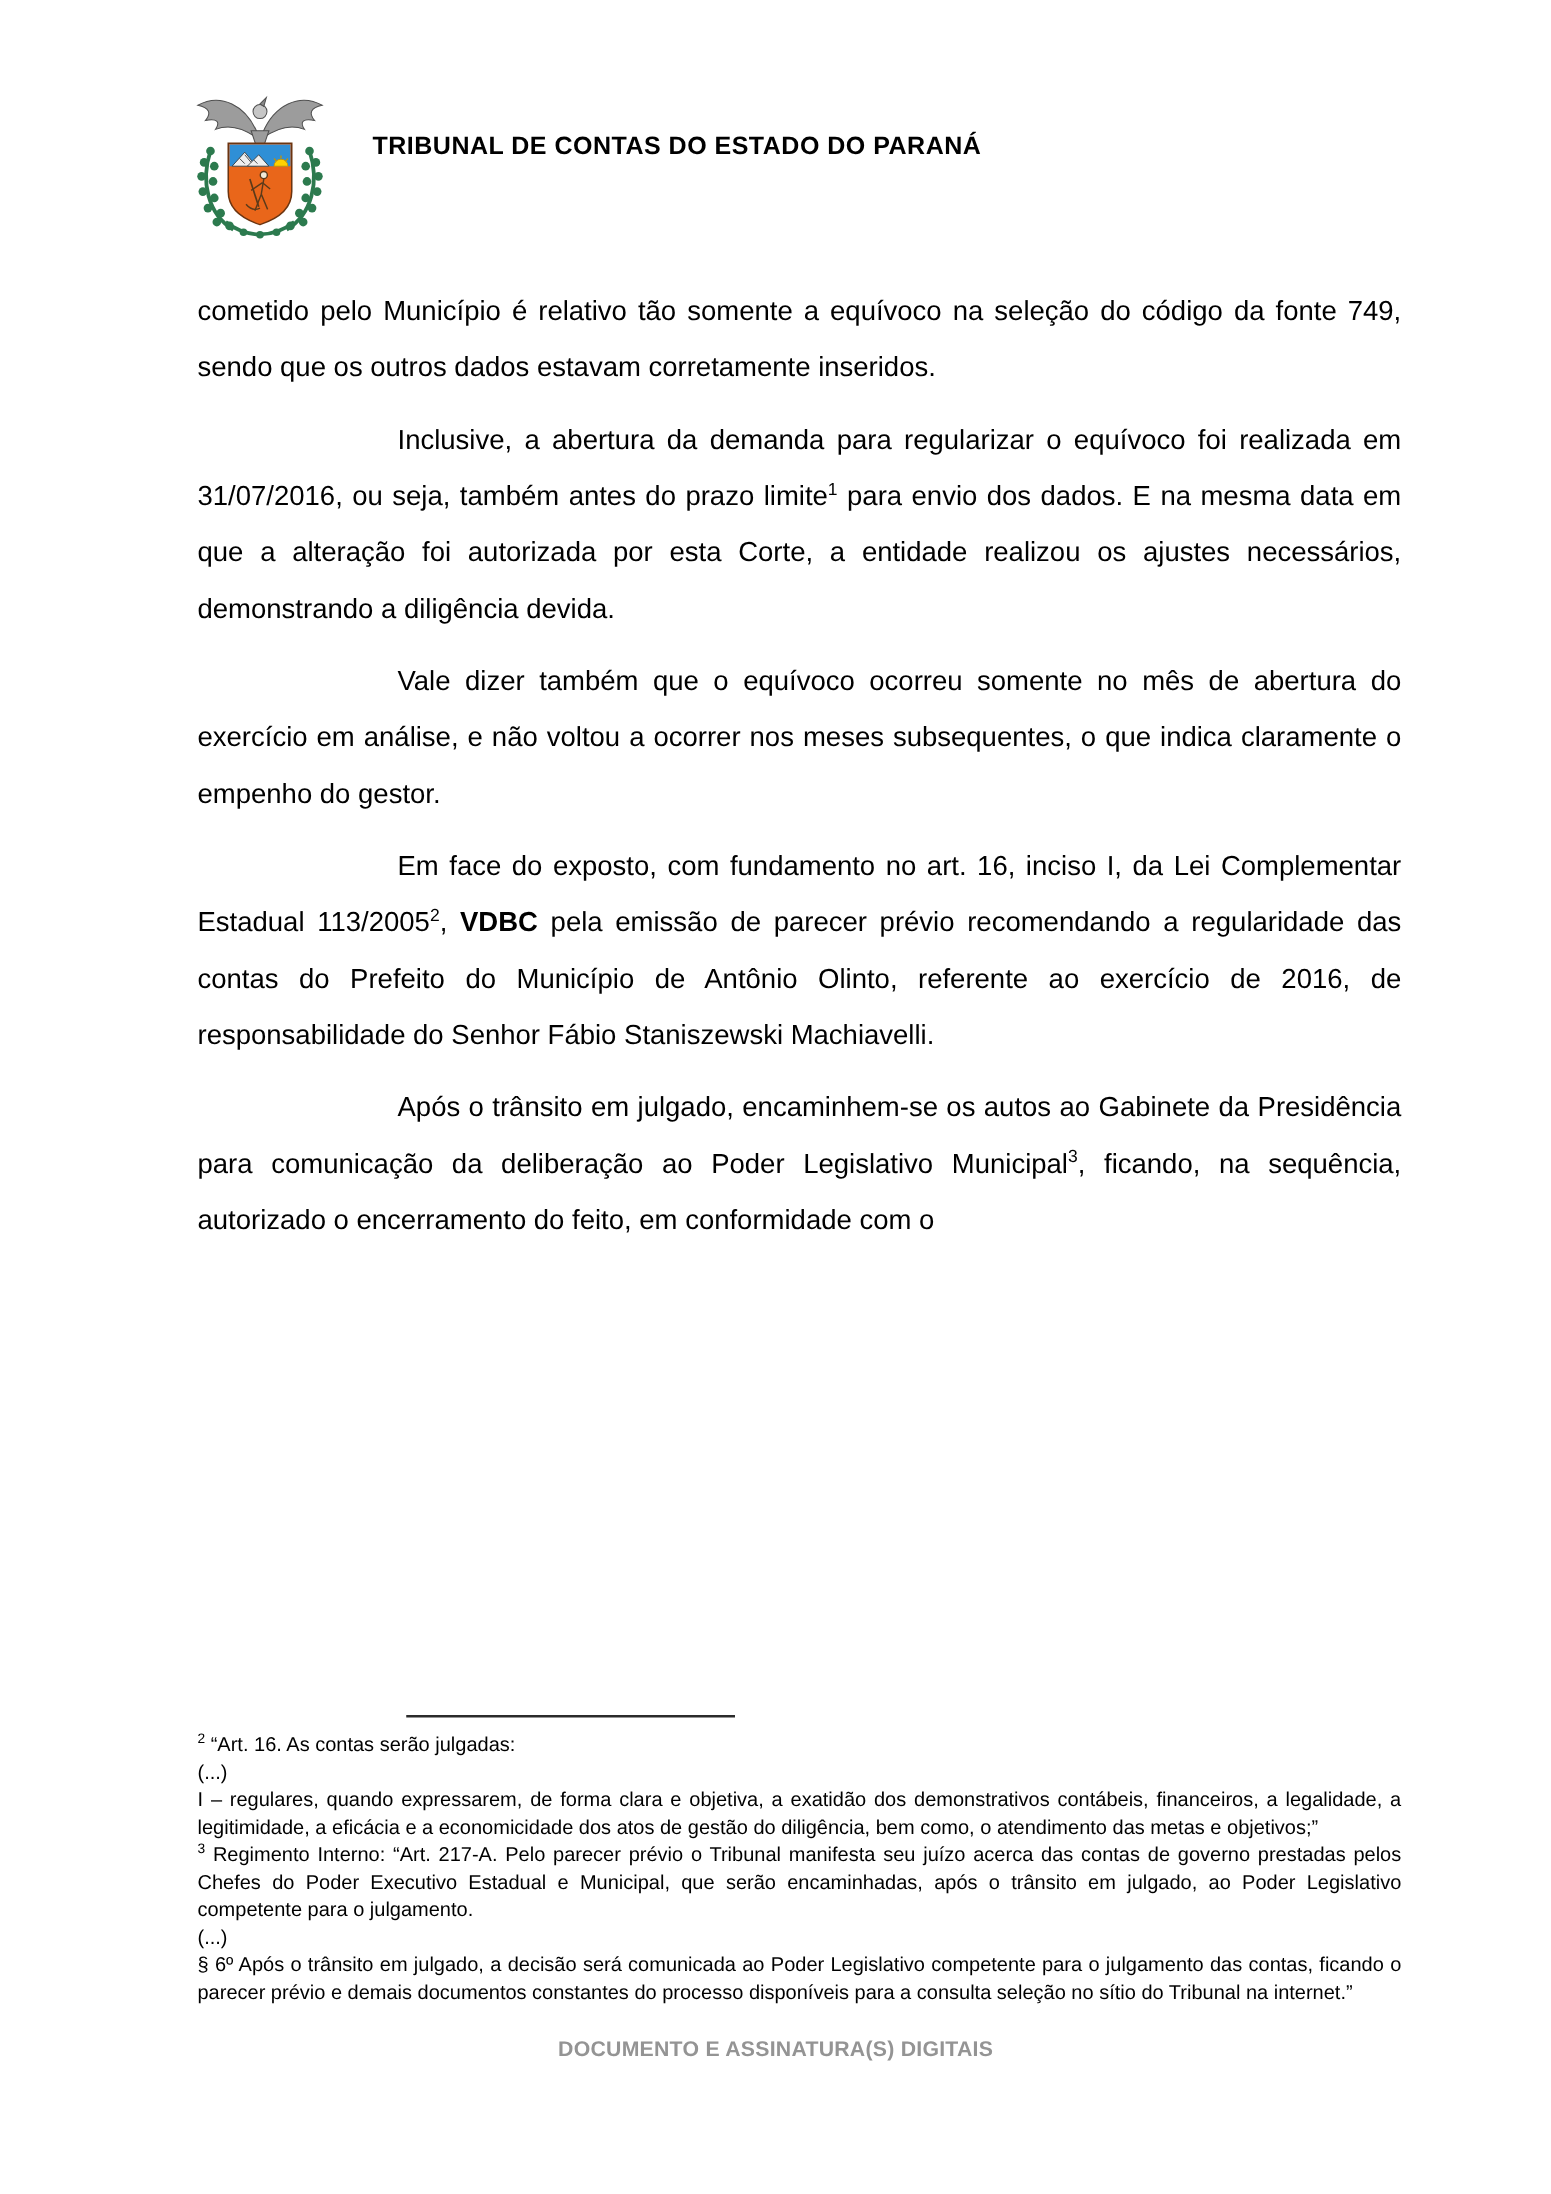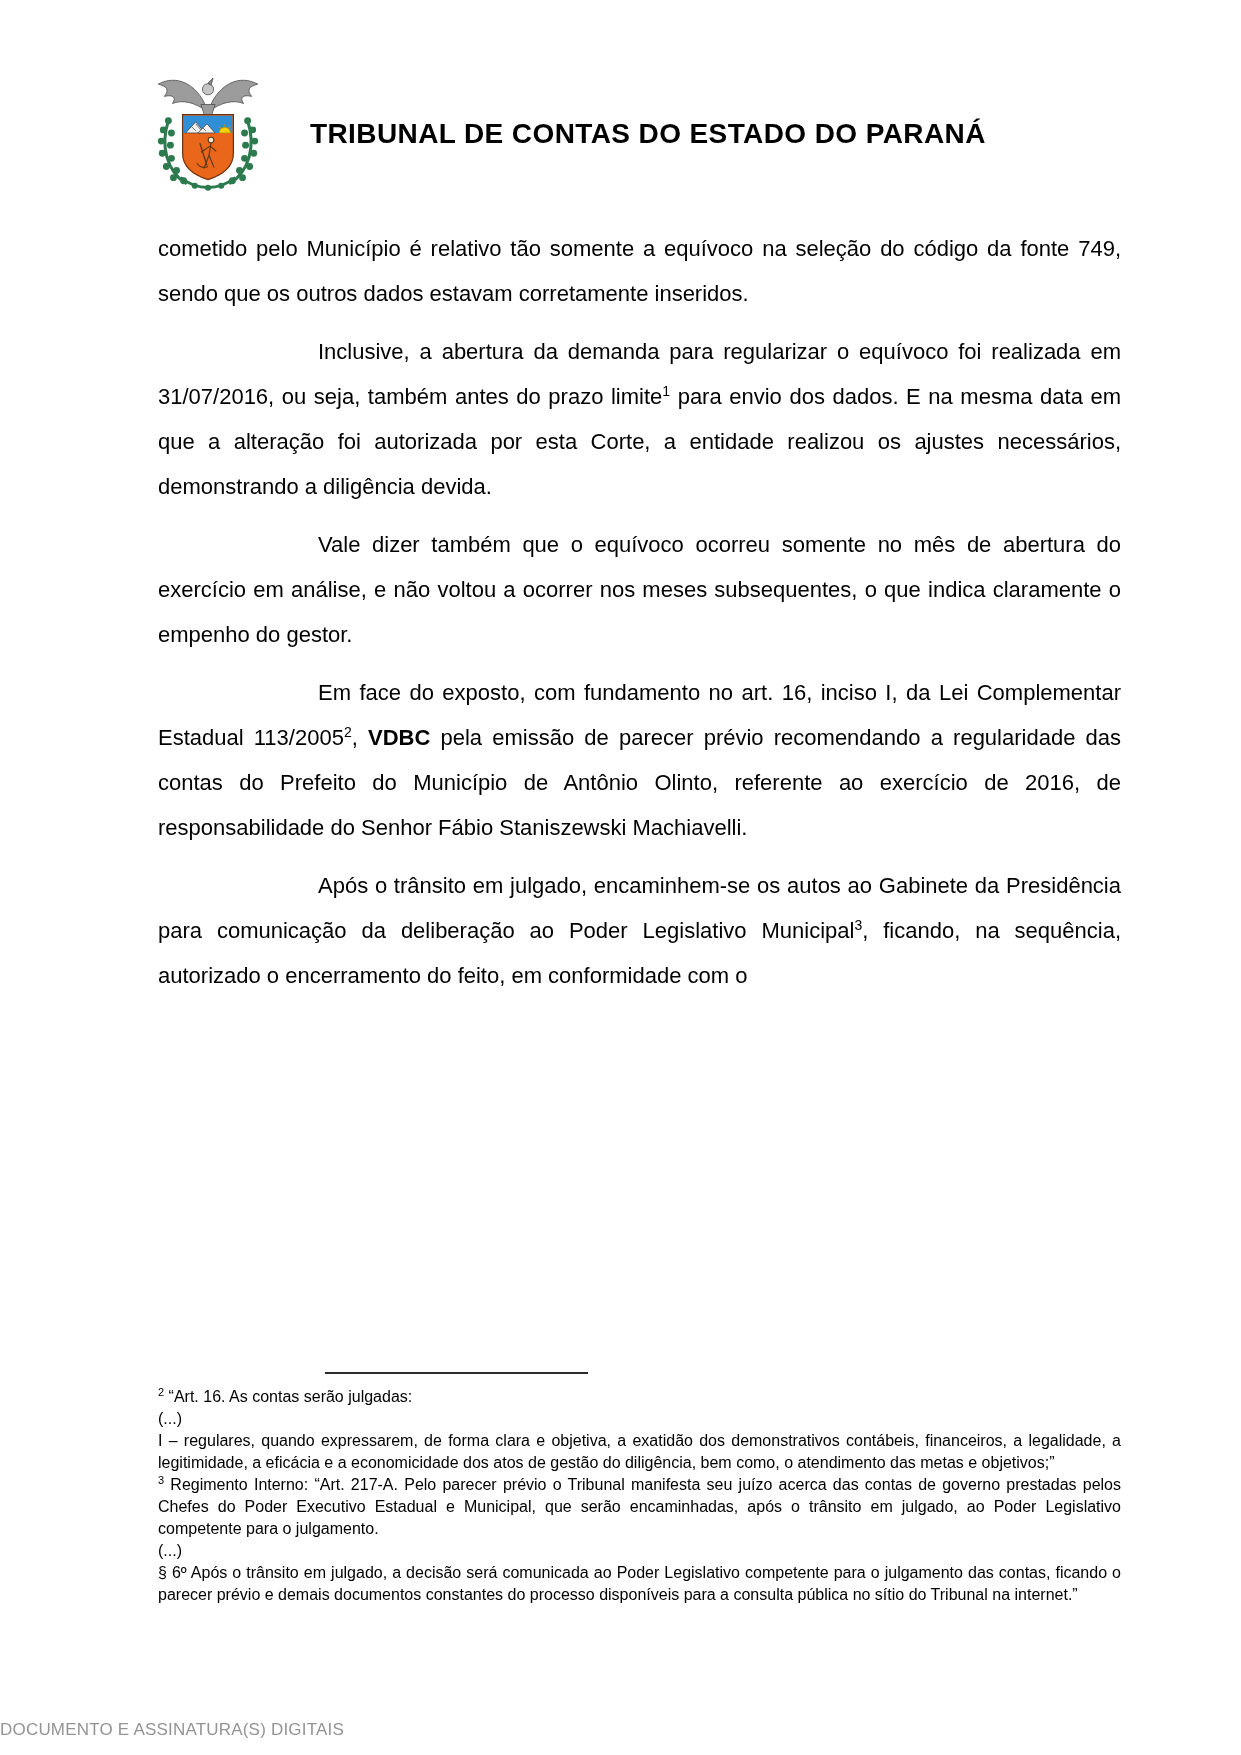--- a/index.html
+++ b/index.html
@@ -3,22 +3,22 @@
 <meta charset="utf-8">
 <style>
   html,body{margin:0;padding:0;background:#ffffff;}
   .page{
     position:relative;width:1241px;height:1755px;background:#fff;
     font-family:"Liberation Sans",sans-serif;color:#000;overflow:hidden;
   }
   
   .logo{position:absolute;left:152px;top:72px;}
   .title{
-    position:absolute;left:298px;top:106px;margin:12px;
-    font-size:28px;font-weight:bold;letter-spacing:.4px;white-space:nowrap;
+    position:absolute;left:298px;top:106px;margin:0;
+    font-size:20px;font-weight:bold;letter-spacing:.4px;white-space:nowrap;
   }
   
   .body{
     position:absolute;left:158px;top:226px;width:963px;
     font-size:22px;line-height:45px;text-align:justify;
   }
   .para{margin:0 0 13px 0;}
   .para.indent{text-indent:160px;}
   .para sup{font-size:14px;line-height:0;vertical-align:super;}
   .para b{font-weight:bold;}
@@ -27,22 +27,22 @@
     position:absolute;left:325px;top:1372px;width:263px;height:0;
     border:none;border-top:2px solid #2b2b2b;margin:0;
   }
   .footnotes{
     position:absolute;left:158px;top:1386px;width:963px;
     font-size:16px;line-height:22px;text-align:justify;
   }
   .fn-line sup{font-size:11px;line-height:0;vertical-align:super;}
   
   .footer{
-    position:absolute;left:0;top:1712px;width:100%;
-    font-weight:normal;font-size:17px;line-height:35px;
+    position:absolute;left:0;top:1622px;width:100%;
+    text-align:center;font-weight:bold;font-size:17px;line-height:35px;
     letter-spacing:.2px;
   }
 </style>
 </head>
 <body>
 
 <div class="page">
 
   <header>
     <svg class="logo" width="112" height="128" viewBox="0 0 110 126" aria-hidden="true">
@@ -121,21 +121,21 @@
   <hr class="fnsep">
   <section class="footnotes" id="footnotes">
       <div class="footnote">
         <div class="fn-line"><sup>2</sup> “Art. 16. As contas serão julgadas:</div>
         <div class="fn-line">(...)</div>
         <div class="fn-line">I – regulares, quando expressarem, de forma clara e objetiva, a exatidão dos demonstrativos contábeis, financeiros, a legalidade, a legitimidade, a eficácia e a economicidade dos atos de gestão do diligência, bem como, o atendimento das metas e objetivos;”</div>
       </div>
       <div class="footnote">
         <div class="fn-line"><sup>3</sup> Regimento Interno: “Art. 217-A. Pelo parecer prévio o Tribunal manifesta seu juízo acerca das contas de governo prestadas pelos Chefes do Poder Executivo Estadual e Municipal, que serão encaminhadas, após o trânsito em julgado, ao Poder Legislativo competente para o julgamento.</div>
         <div class="fn-line">(...)</div>
-        <div class="fn-line">§ 6º Após o trânsito em julgado, a decisão será comunicada ao Poder Legislativo competente para o julgamento das contas, ficando o parecer prévio e demais documentos constantes do processo disponíveis para a consulta pública no sítio do Tribunal na internet.”</div>
+        <div class="fn-line">§ 6º Após o trânsito em julgado, a decisão será comunicada ao Poder Legislativo competente para o julgamento das contas, ficando o parecer prévio e demais documentos constantes do processo disponíveis para a consulta seleção no sítio do Tribunal na internet.”</div>
       </div>
     </section>
 
   <footer class="footer" style="color: rgb(148, 148, 148);">
     <div>DOCUMENTO E ASSINATURA(S) DIGITAIS</div>
   </footer>
 
 </div>
 
 </body></html>

